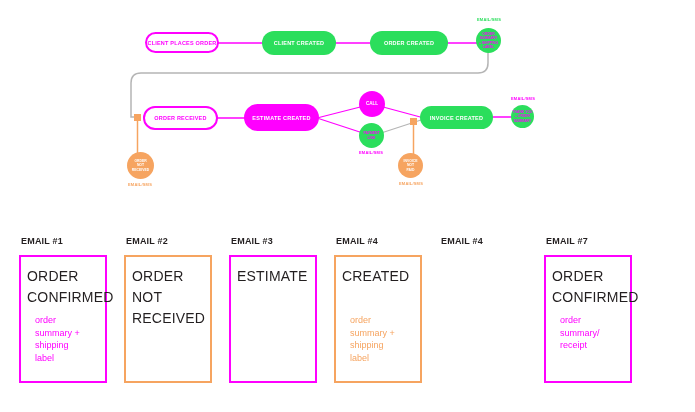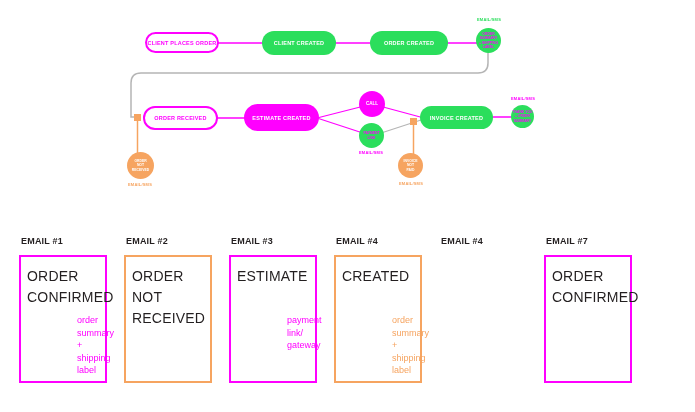--- a/index.html
+++ b/index.html
@@ -35,21 +35,21 @@
   .sq{position:absolute;z-index:3;width:7px;height:7px;background:var(--orange);}
 
   
   .emails{position:absolute;left:19px;top:236px;display:flex;gap:17px;z-index:2;}
   .email-col{width:88px;}
   .email-label{font-size:9px;font-weight:bold;color:var(--ink);margin:0 0 9px 2px;letter-spacing:.2px;}
   .card{position:relative;height:128px;background:#fff;border:2px solid;}
   .card.b-magenta{border-color:var(--magenta);}
   .card.b-orange{border-color:var(--orange);}
   .card-title{position:absolute;top:9px;left:6px;right:2px;font-size:14px;color:var(--ink);line-height:1.5;letter-spacing:.2px;}
-  .card-body{position:absolute;top:57px;left:14px;right:18px;font-size:9px;line-height:1.4;white-space:pre-line;margin-left:42px;}
+  .card-body{position:absolute;top:57px;left:14px;right:18px;font-size:9px;line-height:1.4;white-space:pre-line;}
   .card-body.t-magenta{color:var(--magenta);}
   .card-body.t-orange{color:var(--orange);}
 </style>
 </head>
 <body>
 
 <div class="stage">
 
   <svg class="wires" width="695" height="412" viewBox="0 0 695 412">
     <path d="M186 43 H478" stroke="#FF00FF" stroke-width="1.5" fill="none"></path>
@@ -111,39 +111,39 @@
       <div class="card b-orange">
         <div class="card-title">ORDER NOT RECEIVED</div>
         <div class="card-body t-orange"></div>
       </div>
     </div>
 
     <div class="email-col">
       <div class="email-label">EMAIL #3</div>
       <div class="card b-magenta">
         <div class="card-title">ESTIMATE</div>
-        <div class="card-body t-magenta">payment link/
-gateway</div>
       </div>
     </div>
 
     <div class="email-col">
       <div class="email-label">EMAIL #4</div>
       <div class="card b-orange">
         <div class="card-title">CREATED</div>
         <div class="card-body t-orange">order summary +
 shipping label</div>
       </div>
     </div>
 
     <div class="email-col">
       <div class="email-label">EMAIL #4</div>
     </div>
 
     <div class="email-col">
       <div class="email-label">EMAIL #7</div>
       <div class="card b-magenta">
         <div class="card-title">ORDER CONFIRMED</div>
+        <div class="card-body t-magenta">order summary/
+receipt</div>
       </div>
     </div>
 
   </div>
 </div>
 
 </body></html>

